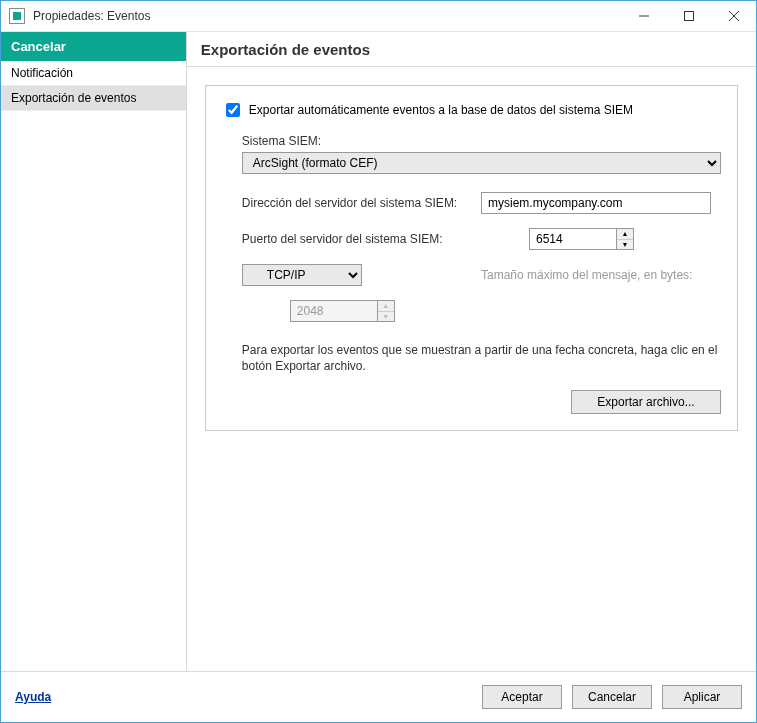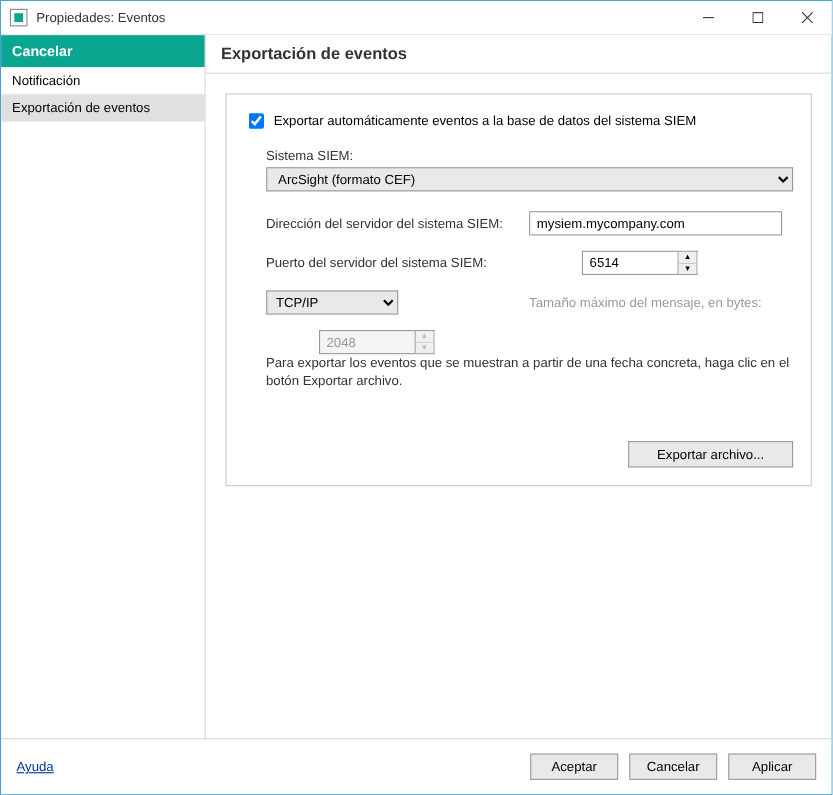--- a/index.html
+++ b/index.html
@@ -154,24 +154,25 @@
     align-items:center;
     margin-top: 18px;
   }
   .select-small {
     width: 120px;
     height: 22px;
     border: 1px solid #999;
     background: #e9e9e9;
     font-family: inherit;
     font-size: 12px;
-    padding: 0 4px;
+    padding: 0 20px;
     box-sizing: border-box;
   }
   .hint {
+    margin-top: 20px;
     margin-bottom: 16px;
     color: #333;
     line-height: 1.35;
   }
   .btn {
     height: 24px;
     min-width: 80px;
     padding: 0 14px;
     border: 1px solid #9a9a9a;
     background: #e9e9e9;
@@ -184,21 +185,21 @@
   .footer {
     border-top: 1px solid #d9d9d9;
     height: 50px;
     display:flex;
     align-items:center;
     padding: 0 14px;
     gap: 10px;
   }
   .footer .help {
     color: #003399;
-    font-weight: normal;
+    font-weight: bold;
     text-decoration: underline;
   }
   .footer .spacer { flex:1 1 auto; }
   .footer .btn { width: 80px; text-align: center; }
 </style>
 </head>
 <body>
 
 <div class="window">
 
@@ -277,21 +278,21 @@
                 <div class="spinbtns">
                   <div>▲</div>
                   <div>▼</div>
                 </div>
               </div>
             </div>
 
             <div class="hint">Para exportar los eventos que se muestran a partir de una fecha concreta, haga clic en el botón Exportar archivo.</div>
 
             <div class="btn-row-right">
-              <button class="btn" style="min-width:150px;margin-top:31px;">Exportar archivo...</button>
+              <button class="btn" style="min-width:150px;">Exportar archivo...</button>
             </div>
           </div>
 
         </div>
       </div>
     </div>
   </div>
 
   <div class="footer">
     <a href="#" class="help">Ayuda</a>

